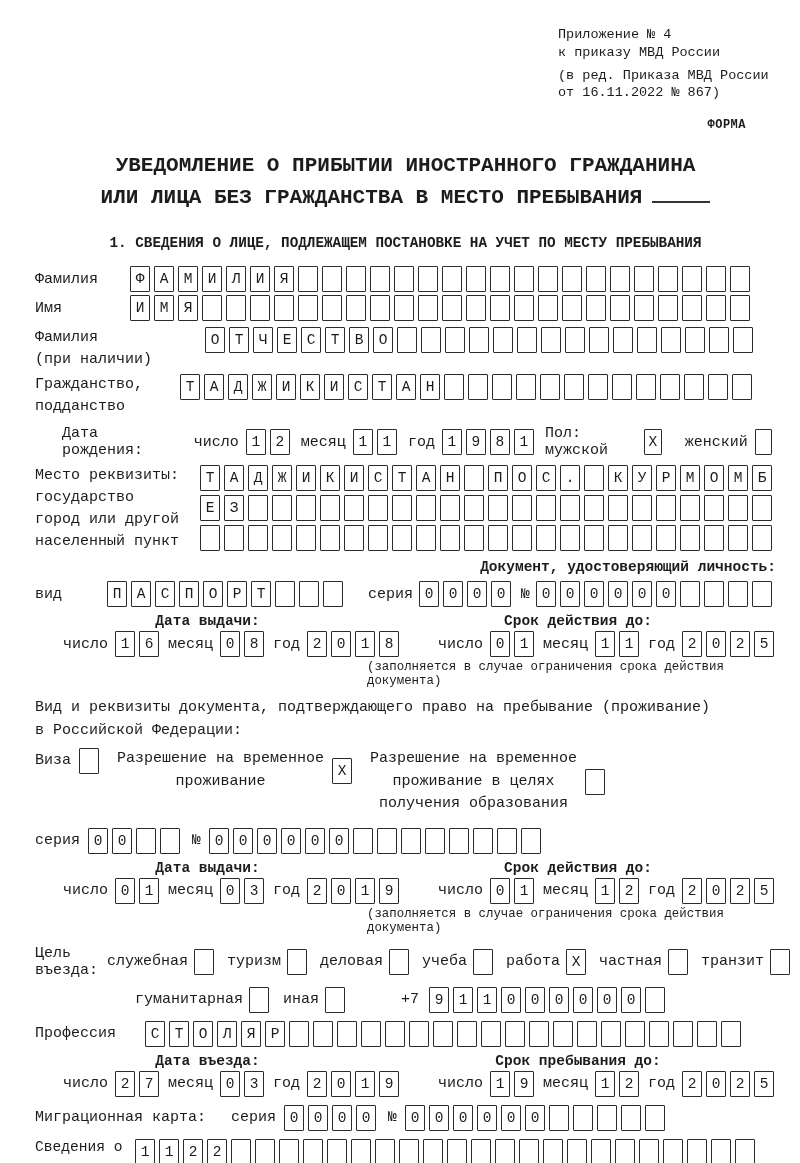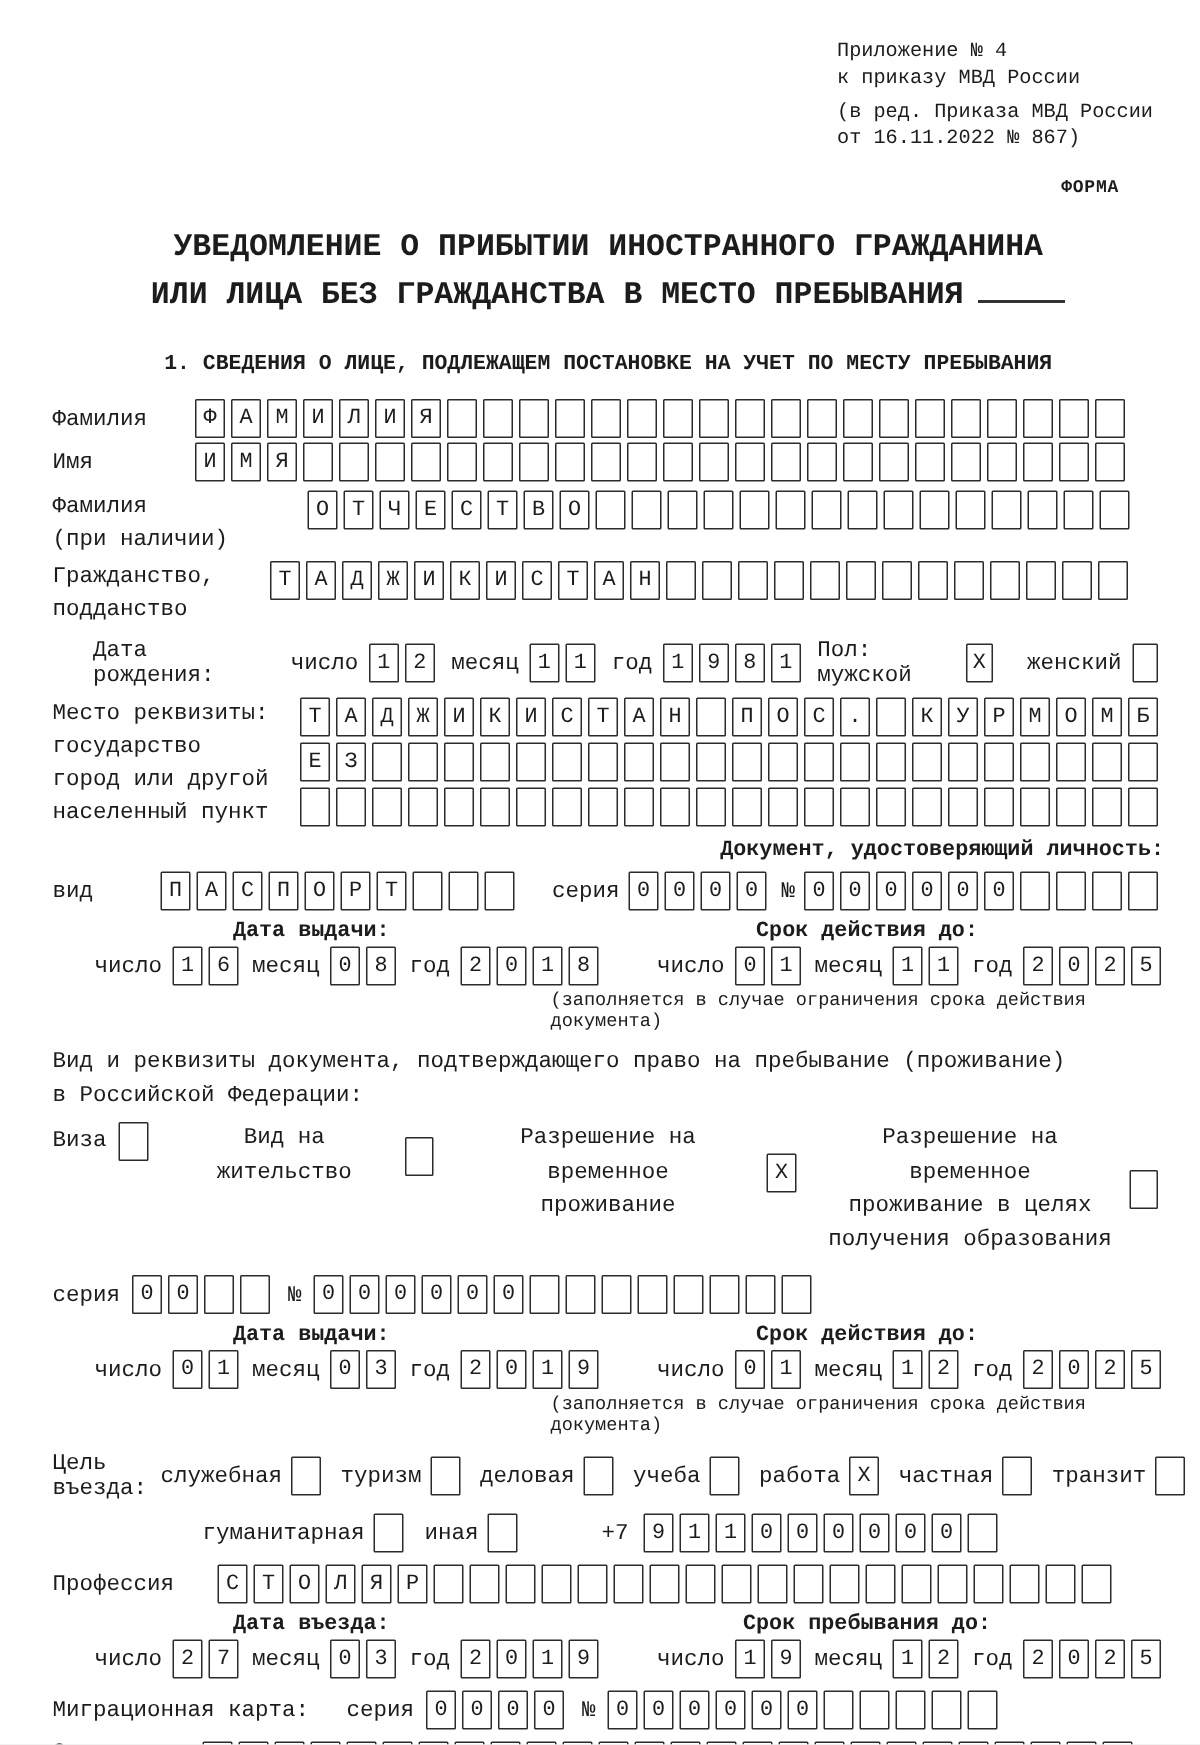--- a/index.html
+++ b/index.html
@@ -167,26 +167,20 @@
 
   <div class="opts">
     <div class="opt">
       <div class="optlines">
           <div>Виза</div>
         </div>
       <span class="cell"></span>
     </div>
     <div class="opt">
       <div class="optlines">
-          <div>Вид на жительство</div>
-        </div>
-      <span class="cell"></span>
-    </div>
-    <div class="opt">
-      <div class="optlines">
         <div>Разрешение на временное</div>
         <div>проживание</div>
       </div>
       <span class="cell">X</span>
     </div>
     <div class="opt">
       <div class="optlines">
         <div>Разрешение на временное</div>
         <div>проживание в целях</div>
         <div>получения образования</div>

